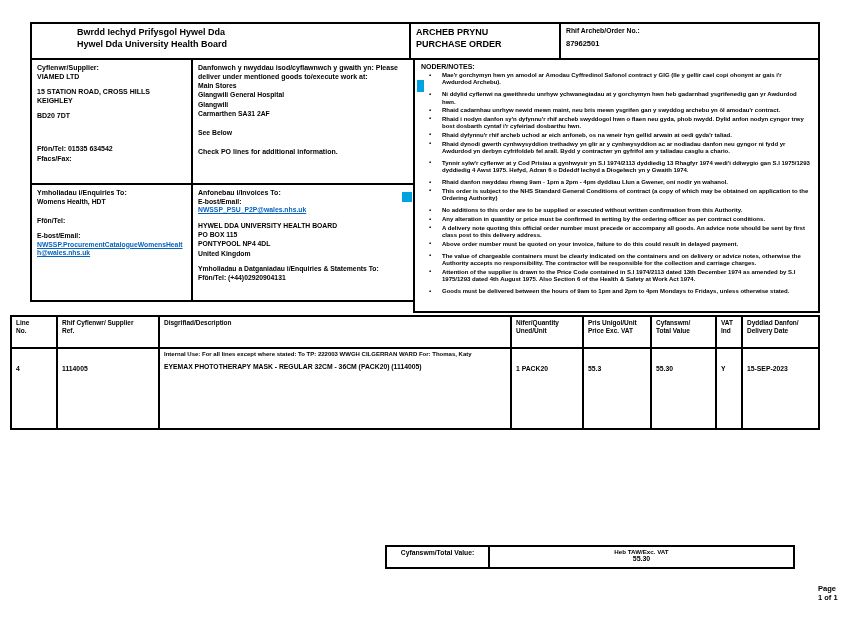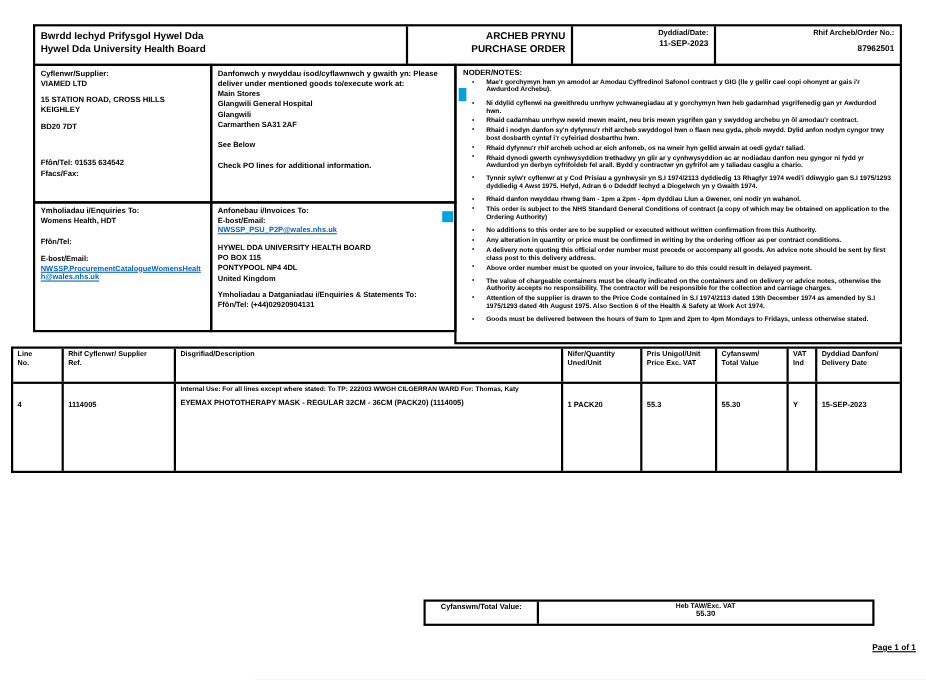--- a/index.html
+++ b/index.html
@@ -4,23 +4,23 @@
 <style>
   html,body{margin:0;padding:0;background:#e8e8e8;}
   .page{
     position:relative;width:842px;height:618px;background:#ffffff;
     font-family:"Liberation Sans", sans-serif;font-weight:bold;color:#000;
     overflow:hidden;
   }
   .box{position:absolute;border:2px solid #000;box-sizing:border-box;padding:3px 5px;}
   .pre{white-space:pre-line;}
   
-  .hdr{position:absolute;left:30px;top:22px;width:790px;height:38px;border:2px solid #000;box-sizing:border-box;display:flex;}
+  .hdr{position:absolute;left:30px;top:22px;width:790px;height:38px;border:2px solid #000;box-sizing:border-box;display:flex;padding-left:40px;}
   .hdr-cell{box-sizing:border-box;padding:3px 5px;overflow:hidden;}
-  .hdr-cell + .hdr-cell{border-left:2px solid #000;text-align:right;}
+  .hdr-cell + .hdr-cell{border-left:2px solid #000;}
   .c-org{width:337px;font-size:9px;line-height:1.3;}
   .c-title{width:150px;font-size:9px;line-height:1.3;}
   .c-date{width:130px;}
   .c-ord{flex:1;}
   .lbl{font-size:6.8px;line-height:1.2;}
   .val{font-size:7.5px;line-height:1.4;}
   
   .supplier{left:30px;top:58px;width:163px;height:127px;}
   .deliver{left:191px;top:58px;width:224px;height:127px;}
   .enquiries{left:30px;top:183px;width:163px;height:119px;}
@@ -54,36 +54,32 @@
   .td{font-size:6.8px;line-height:1.3;}
   .pt16{padding-top:16px;}
   .internal-note{font-size:6px;line-height:1.25;}
   .item-desc{font-size:6.8px;margin-top:4px;}
   
   .totals{position:absolute;left:385px;top:545px;width:410px;height:24px;border:2px solid #000;box-sizing:border-box;display:flex;}
   .tot-label{width:103px;border-right:2px solid #000;box-sizing:border-box;font-size:6.8px;display:flex;align-items:flex-start;justify-content:center;padding-top:2px;}
   .tot-value{flex:1;text-align:center;padding-top:1px;}
   .tot-sub{font-size:6.2px;line-height:1.2;}
   .tot-num{font-size:7px;line-height:1.2;}
-  .pageno{position:absolute;left:793px;top:584px;font-size:7.5px;text-decoration:underline;}
+  .pageno{position:absolute;left:818px;top:584px;font-size:7.5px;}
 </style>
 </head>
 <body>
 
 <div class="page">
 
   <div class="hdr">
     <div class="hdr-cell c-org pre">Bwrdd Iechyd Prifysgol Hywel Dda
 Hywel Dda University Health Board</div>
     <div class="hdr-cell c-title pre">ARCHEB PRYNU
 PURCHASE ORDER</div>
-    <div class="hdr-cell c-date">
-      <div class="lbl">Dyddiad/Date:</div>
-      <div class="val">11-SEP-2023</div>
-    </div>
     <div class="hdr-cell c-ord">
       <div class="lbl">Rhif Archeb/Order No.:</div>
       <div class="val" style="margin-top:4px">87962501</div>
     </div>
   </div>
 
   <div class="box supplier">
     <div class="t7">Cyflenwr/Supplier:</div>
     <div class="t7">VIAMED LTD</div>
     <div class="t7 mt6">15 STATION ROAD, CROSS HILLS</div>

